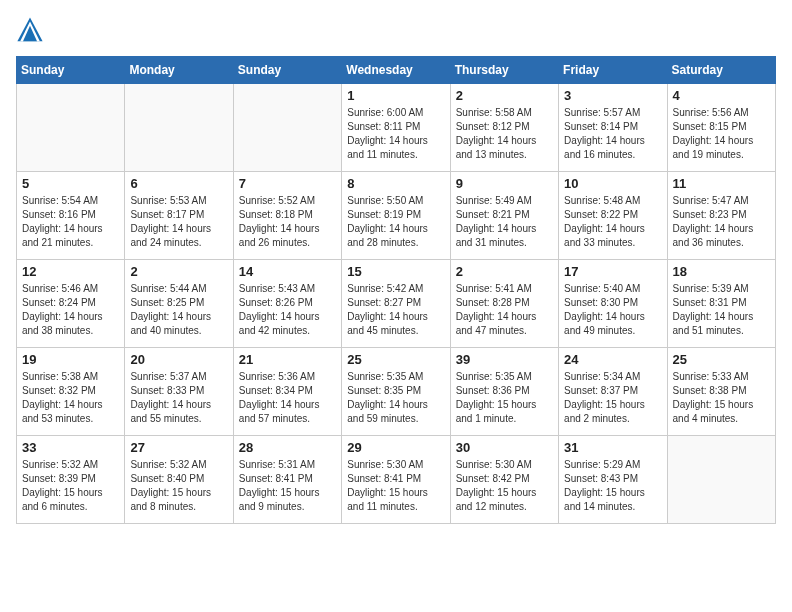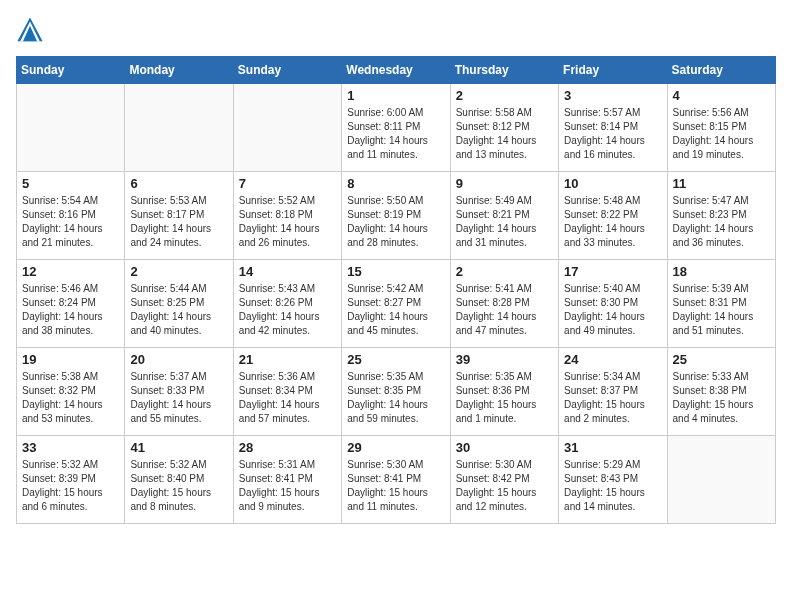--- a/index.html
+++ b/index.html
@@ -312,21 +312,21 @@
         </tr>
         <tr class="week-row">
           <td>
             <div class="day-num">33</div>
             <div class="day-info" style="white-space: pre-line;">Sunrise: 5:32 AM
 Sunset: 8:39 PM
 Daylight: 15 hours
 and 6 minutes.</div>
           </td>
           <td>
-            <div class="day-num">41</div>
+            <div class="day-num">27</div>
             <div class="day-info" style="white-space: pre-line;">Sunrise: 5:32 AM
 Sunset: 8:40 PM
 Daylight: 15 hours
 and 8 minutes.</div>
           </td>
           <td>
             <div class="day-num">28</div>
             <div class="day-info" style="white-space: pre-line;">Sunrise: 5:31 AM
 Sunset: 8:41 PM
 Daylight: 15 hours

